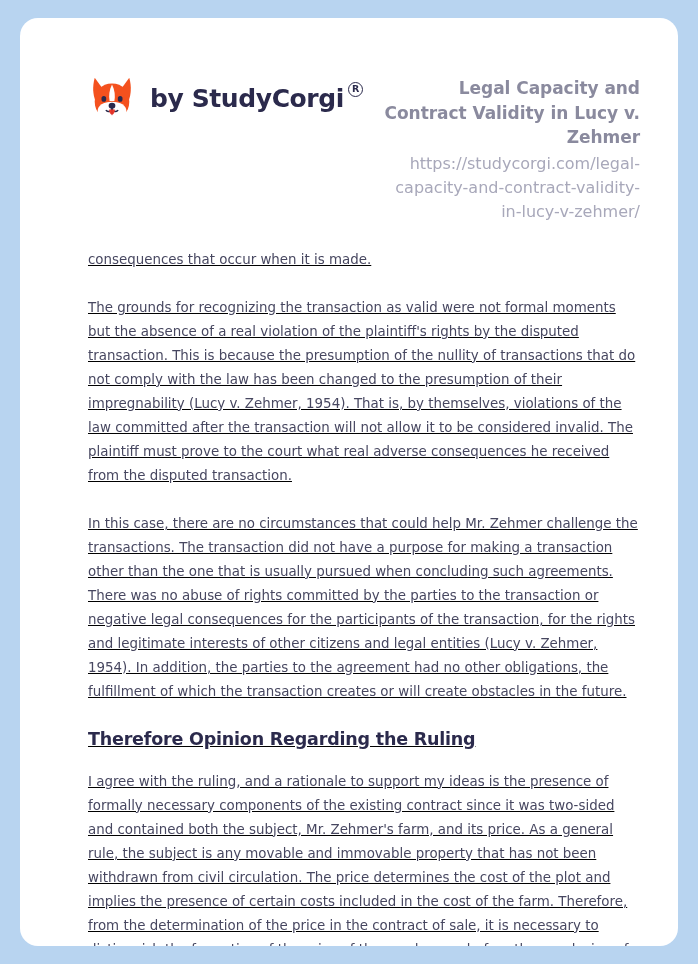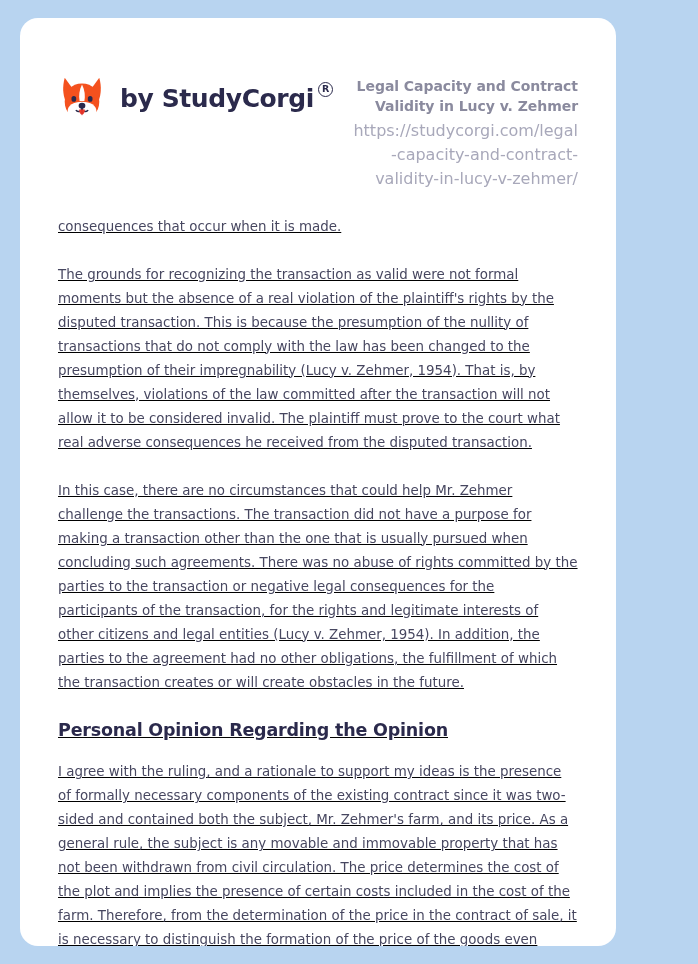--- a/index.html
+++ b/index.html
@@ -12,25 +12,26 @@
   body {
     background: #b8d4f0;
     font-family: "DejaVu Sans", sans-serif;
     -webkit-font-smoothing: antialiased;
   }
 
   .page-card {
     position: absolute;
     left: 20px;
     top: 18px;
-    width: 596px;
+    width: 658px;
     height: 928px;
     background: #ffffff;
     border-radius: 18px;
     overflow: hidden;
+    padding-left: 30px;
   }
 
   
   .site-header {
     display: flex;
     align-items: flex-start;
     justify-content: space-between;
     padding: 54px 38px 0 38px;
   }
 
@@ -81,21 +82,21 @@
   .doc-meta {
     text-align: right;
     flex: 1 1 auto;
     padding-left: 20px;
     padding-top: 4px;
     max-width: 350px;
   }
 
   .doc-title {
     color: #8a8a9e;
-    font-size: 14px;
+    font-size: 17px;
     font-weight: bold;
     line-height: 1.45;
     letter-spacing: -0.05px;
   }
 
   .doc-url {
     color: #a8a8ba;
     font-size: 16px;
     font-weight: normal;
     line-height: 1.5;
@@ -172,17 +173,17 @@
       <div class="doc-title">Legal Capacity and Contract Validity in Lucy v. Zehmer</div>
       <div class="doc-url">https://studycorgi.com/legal-capacity-and-contract-validity-in-lucy-v-zehmer/</div>
     </div>
 
   </header>
 
   <main class="article">
     <p>consequences that occur when it is made.</p>
     <p>The grounds for recognizing the transaction as valid were not formal moments but the absence of a real violation of the plaintiff's rights by the disputed transaction. This is because the presumption of the nullity of transactions that do not comply with the law has been changed to the presumption of their impregnability (Lucy v. Zehmer, 1954). That is, by themselves, violations of the law committed after the transaction will not allow it to be considered invalid. The plaintiff must prove to the court what real adverse consequences he received from the disputed transaction.</p>
     <p>In this case, there are no circumstances that could help Mr. Zehmer challenge the transactions. The transaction did not have a purpose for making a transaction other than the one that is usually pursued when concluding such agreements. There was no abuse of rights committed by the parties to the transaction or negative legal consequences for the participants of the transaction, for the rights and legitimate interests of other citizens and legal entities (Lucy v. Zehmer, 1954). In addition, the parties to the agreement had no other obligations, the fulfillment of which the transaction creates or will create obstacles in the future.</p>
-    <h2>Personal Opinion Regarding the Opinion</h2>
+    <h2>Therefore Opinion Regarding the Ruling</h2>
     <p>I agree with the ruling, and a rationale to support my ideas is the presence of formally necessary components of the existing contract since it was two-sided and contained both the subject, Mr. Zehmer's farm, and its price. As a general rule, the subject is any movable and immovable property that has not been withdrawn from civil circulation. The price determines the cost of the plot and implies the presence of certain costs included in the cost of the farm. Therefore, from the determination of the price in the contract of sale, it is necessary to distinguish the formation of the price of the goods even before the conclusion of the contract of sale (Franklin, 2019). Since both clauses were specified in the signed contract, I can make a statement that it was valid and I agree with the court's decision.</p>
   </main>
 
 </div>
 
 </body></html>

